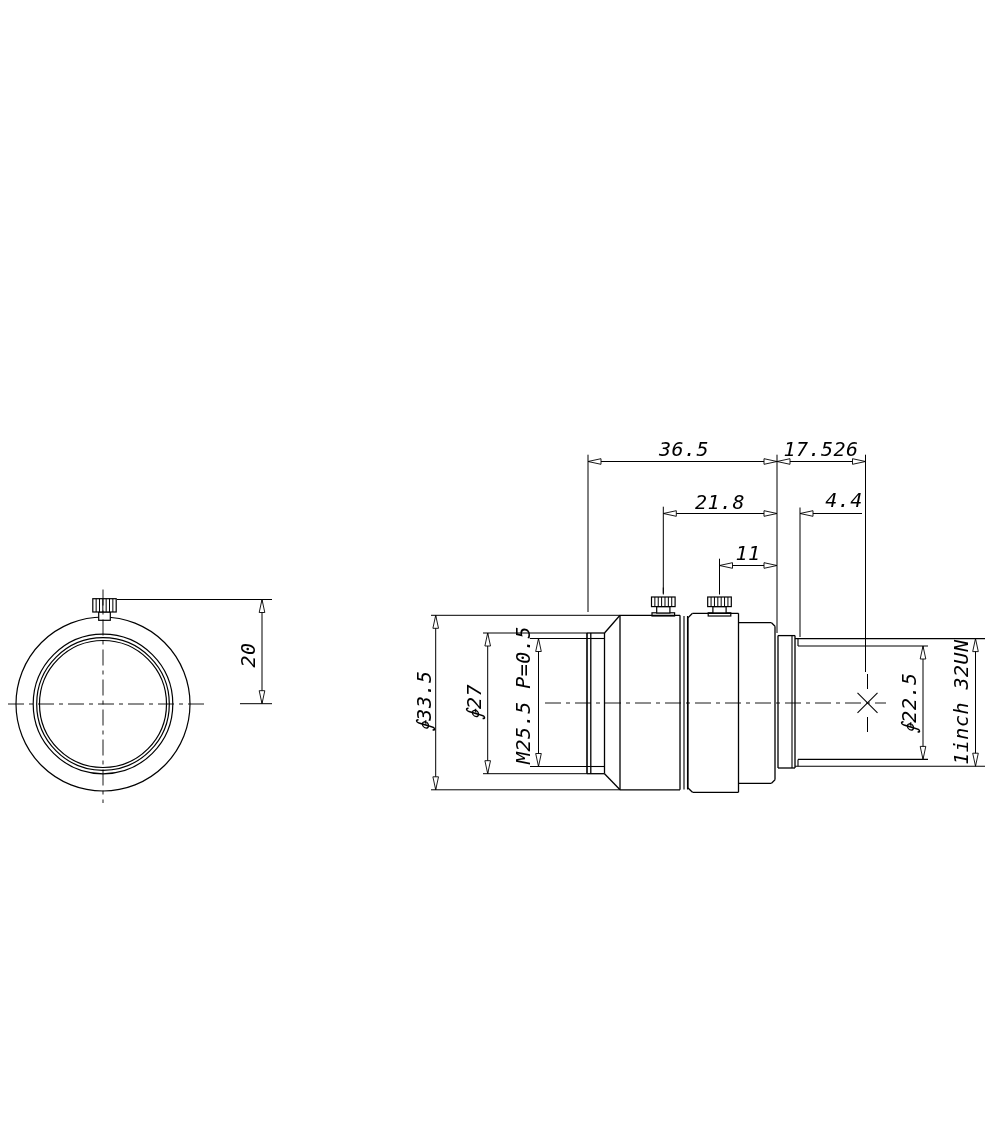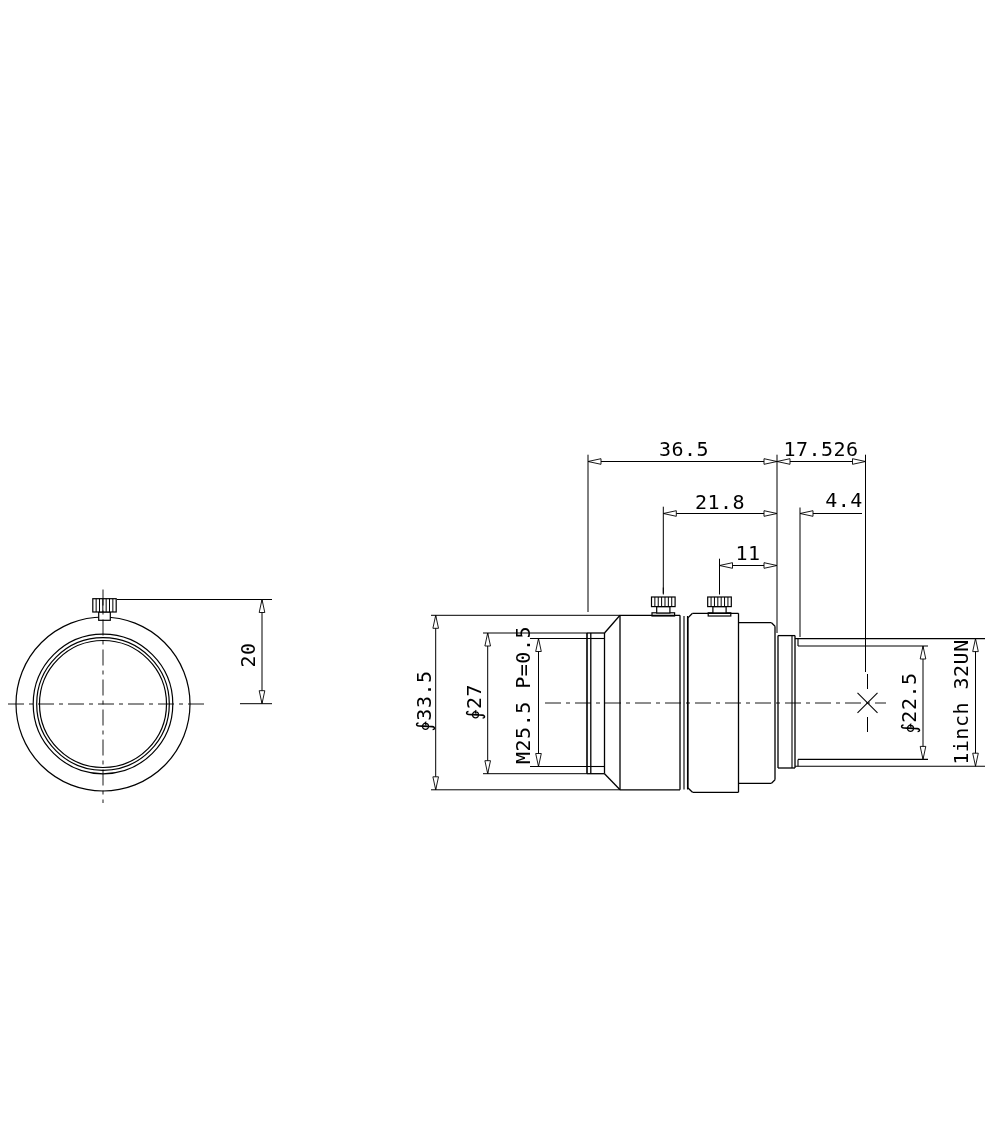--- a/index.html
+++ b/index.html
@@ -1,16 +1,16 @@
 <!DOCTYPE html>
 <html><head>
 <meta charset="utf-8">
 <style>
   html,body{margin:0;padding:0;background:#ffffff;}
-  .sheet{position:relative;width:1000px;height:1122px;background:#ffffff;overflow:hidden;}
+  .sheet{position:relative;width:1000px;height:1122px;background:#ffffff;overflow:hidden;font-style:italic;}
   svg{position:absolute;left:0;top:0;}
   text{font-family:"DejaVu Sans Mono","Liberation Mono",monospace;fill:#000;}
 </style>
 </head>
 <body>
 
 <div class="sheet">
   <svg id="cad" width="1000" height="1122" viewBox="0 0 1000 1122">
       <circle cx="103" cy="704" r="87" fill="none" stroke="#000000" stroke-width="1.2"></circle>
       <circle cx="103" cy="704" r="69.8" fill="none" stroke="#000000" stroke-width="1.2"></circle>

